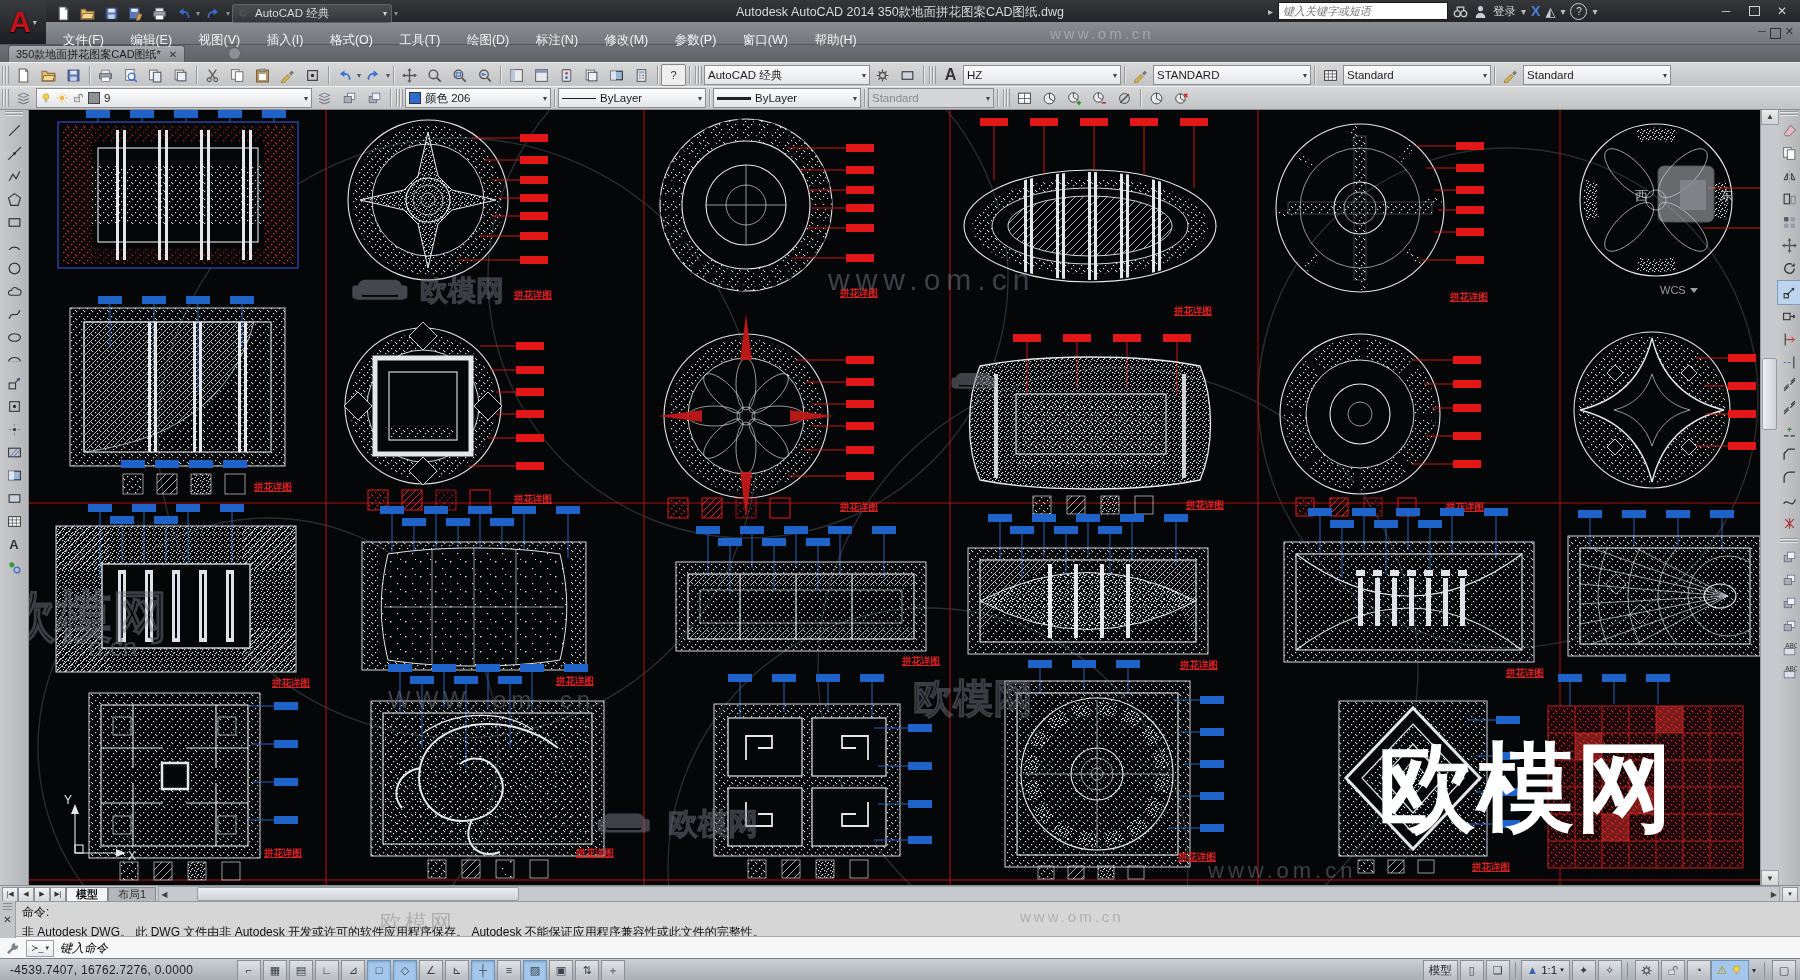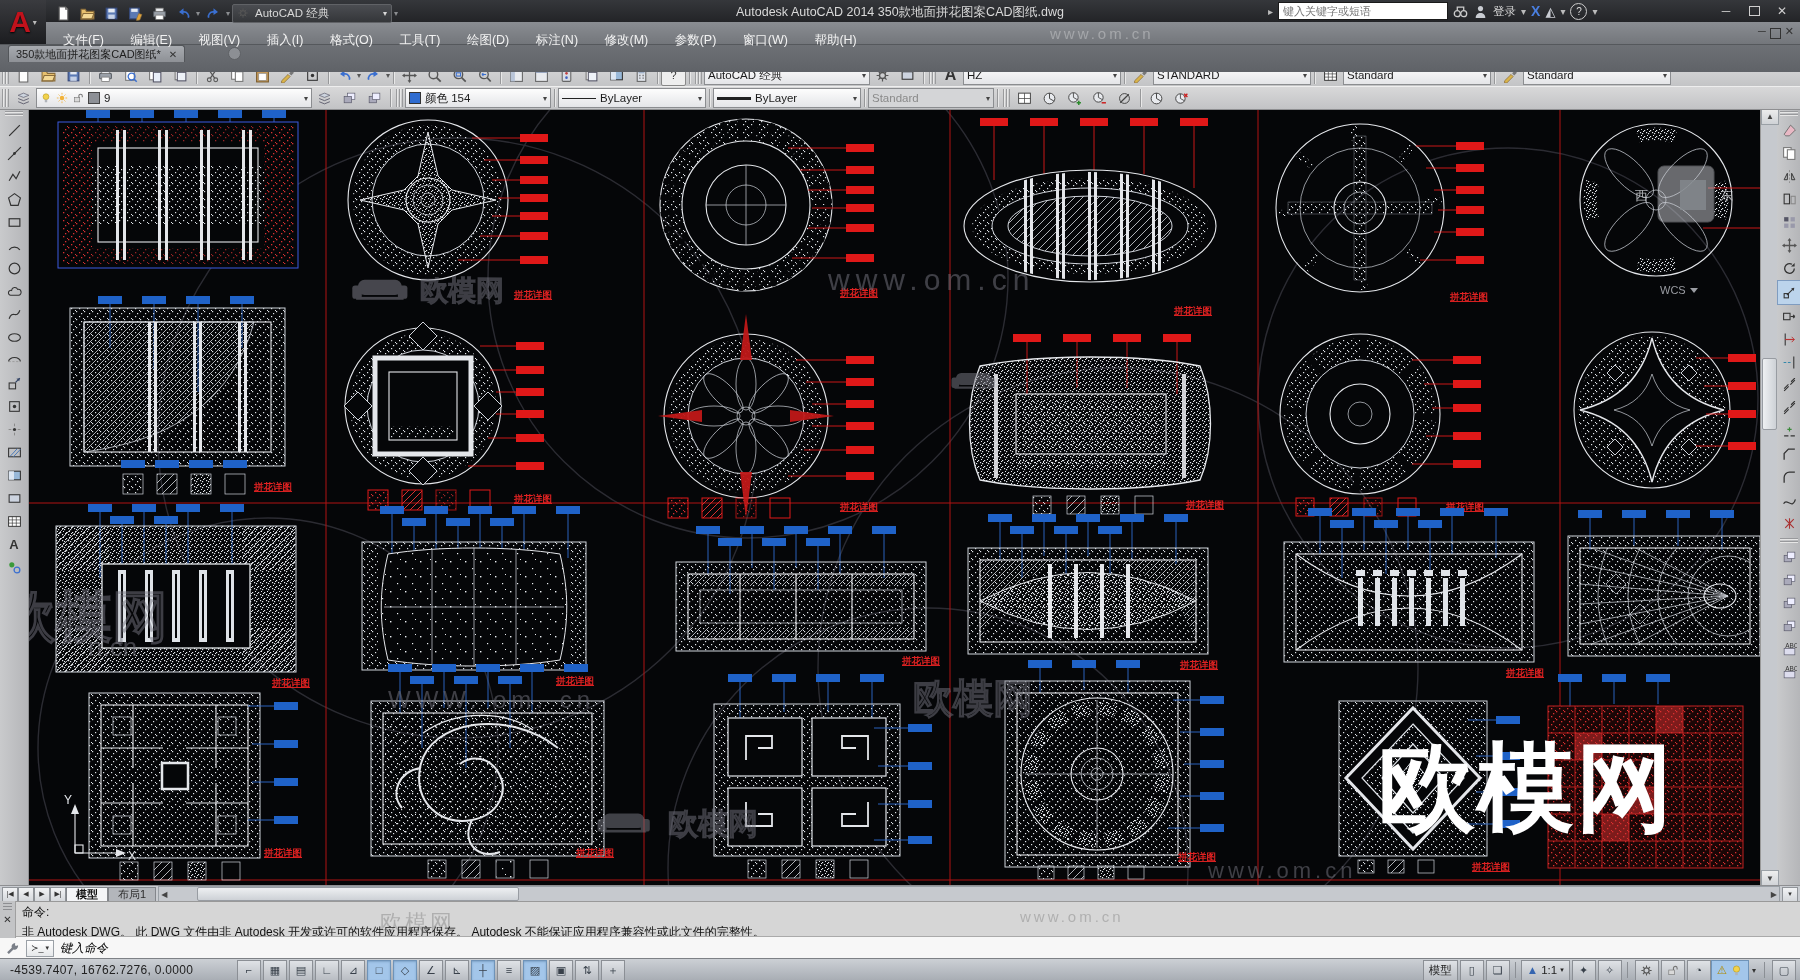--- a/index.html
+++ b/index.html
@@ -13,24 +13,24 @@
   #applogo .dd{color:#bbb;font-size:8px;margin-left:2px;}
   .qat{display:flex;align-items:center;height:22px;gap:2px;}
   .qbtn{width:22px;height:18px;display:flex;align-items:center;justify-content:center;border-radius:2px;}
   .qsep{color:#8b8d90;font-size:8px;}
   #wscombo{display:flex;align-items:center;height:17px;background:linear-gradient(#4b4d52,#343639);border:1px solid #606266;border-radius:2px;color:#d8d8d8;font-size:11.5px;padding:0 4px;gap:6px;width:150px;}
   #title-text{color:#d9d9d9;font-size:12.5px;white-space:nowrap;margin-left:36px;}
   .menu-item{color:#f2f2f2;font-size:12.5px;padding:10px 11px;display:inline-block;}
   .winbtn{color:#cfcfcf;font-size:12px;width:28px;height:18px;display:flex;align-items:center;justify-content:center;}
   .winbox{width:9px;height:8px;border:1px solid #cfcfcf;display:inline-block;}
   #infocenter{display:flex;align-items:center;gap:5px;color:#d5d5d5;font-size:11.5px;}
-  #ic-search{width:160px;height:16px;border:1px solid #1a1a1a;background:#fff;font-size:11px;color:#555;padding:0 4px;font-family:"Liberation Sans",sans-serif;}
+  #ic-search{width:160px;height:16px;border:1px solid #1a1a1a;background:#fff;font-style:italic;font-size:11px;color:#555;padding:0 4px;font-family:"Liberation Sans",sans-serif;}
   .mini{font-size:10px;color:#bbb;}
   
-  #filetabs{left:0;top:44px;width:1800px;height:28px;background:linear-gradient(#6e7176,#5f6267);z-index:28;}
+  #filetabs{left:0;top:44px;width:1800px;height:18px;background:linear-gradient(#6e7176,#5f6267);z-index:28;}
   #ftab{left:8px;top:1px;height:16px;background:linear-gradient(#a8abb0,#8e9196);border:1px solid #53565a;border-bottom:none;color:#1d1d1d;font-size:11px;display:flex;align-items:center;padding:0 7px;gap:8px;border-radius:3px 3px 0 0;}
   #ftab .x{color:#333;font-size:10px;}
   
   .tbrow{width:1800px;background:linear-gradient(#d8d8d9,#c2c3c5);border-top:1px solid #eee;border-bottom:1px solid #8e8f91;display:flex;align-items:center;z-index:27;}
   #tb1{left:0;top:62px;height:24px;}
   #tb2{left:0;top:86px;height:22px;}
   .tbtn{width:23px;height:20px;display:flex;align-items:center;justify-content:center;border:1px solid transparent;border-radius:2px;flex:none;}
   .tsep{width:1px;height:18px;background:#97989a;margin:0 3px;flex:none;box-shadow:1px 0 0 #e8e8e8;}
   .grip{width:7px;height:18px;margin:0 2px;background:repeating-linear-gradient(90deg,#9a9b9d 0 1px,#e8e8e8 1px 2px,transparent 2px 3px);flex:none;}
   .combo{height:18px;background:linear-gradient(#fdfdfd,#e4e5e8);border:1px solid #8b8d90;display:flex;align-items:center;font-size:11.5px;color:#1c1c1c;padding:0 3px;gap:4px;flex:none;}
@@ -717,21 +717,21 @@
     </span>
   <span class="tbtn">
       <svg class="i">
         <use href="#ic-dorder1"></use>
       </svg>
     </span>
   <span class="tsep"></span>
     <span class="grip"></span>
   <span class="combo" style="width:138px">
     <span class="sw"></span>
-    <span>颜色 154</span>
+    <span>颜色 206</span>
     <span class="arrow">▾</span>
   </span>
   <span class="tsep"></span>
   <span class="combo" style="width:140px">
     <span class="ltline"></span>
     <span>ByLayer</span>
     <span class="arrow">▾</span>
   </span>
   <span class="tsep"></span>
   <span class="combo" style="width:140px">

